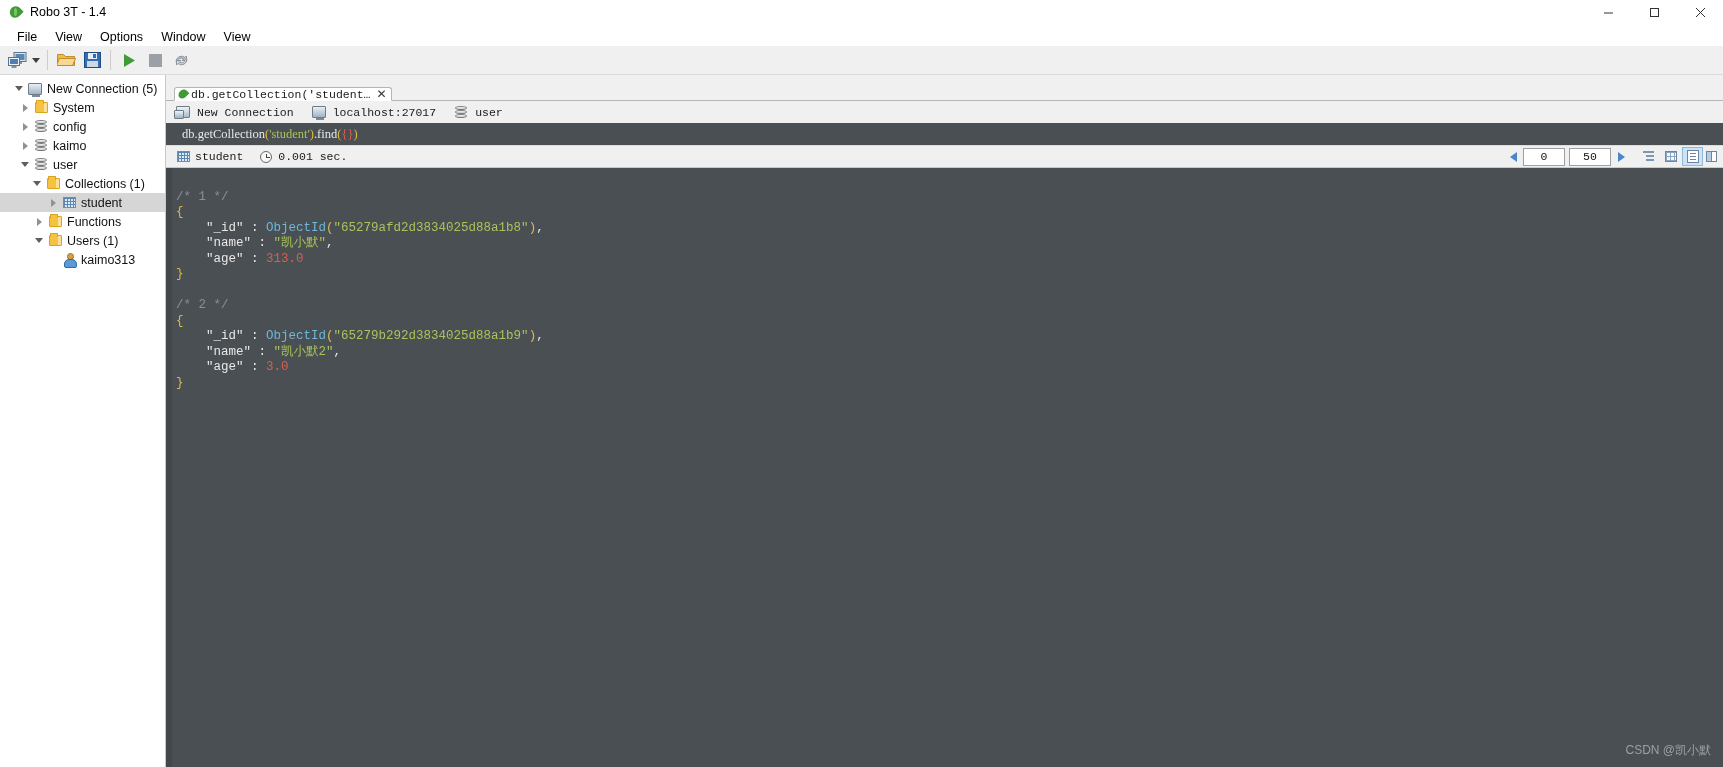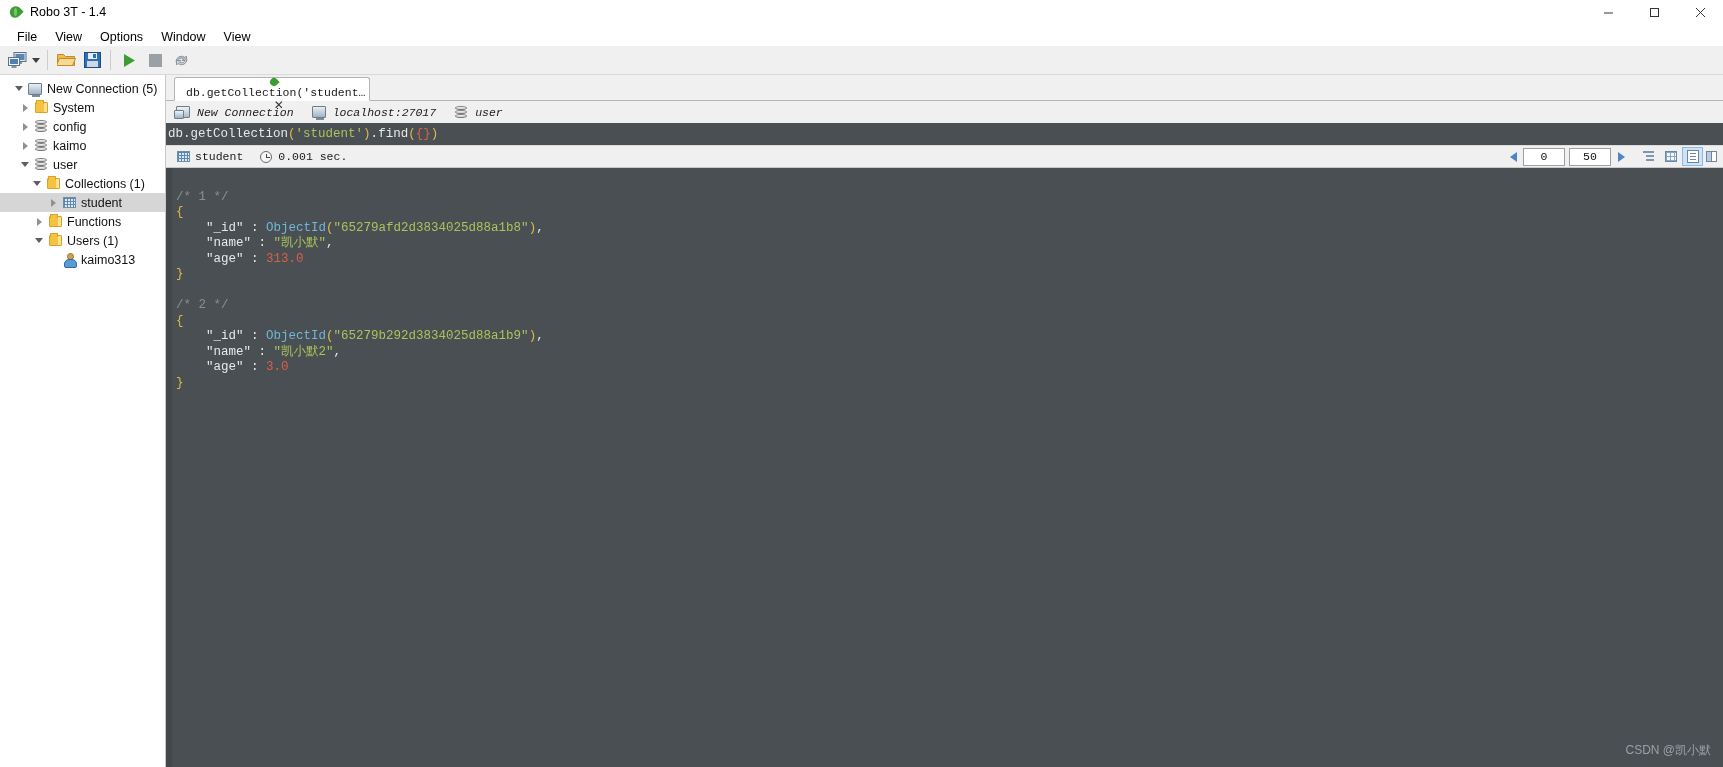--- a/index.html
+++ b/index.html
@@ -191,29 +191,29 @@
 
   
   .tabstrip {
     height: 26px; flex: 0 0 26px;
     display: flex; align-items: flex-end;
     background: #f0f0f0;
     padding-left: 8px;
     border-bottom: 1px solid #b5b5b5;
   }
   .tab {
-    height: 24px;
+    height: 14px;
     display: flex; align-items: center;
-    padding: 0 4px 0 11px;
+    padding: 0 4px 0 4px;
     background: #ffffff;
     border: 1px solid #b5b5b5; border-bottom: 1px solid #ffffff;
     border-radius: 3px 3px 0 0;
     font-family: "Liberation Mono", monospace;
     font-size: 11.5px; color: #1a1a1a;
-    position: relative; top: 1px; flex-direction: column;
+    position: relative; top: 1px;
   }
   .tab-leaf {
     width: 8px; height: 10px; margin-right: 4px;
     background: #3f9c35; border-radius: 50% 0 50% 50%;
     transform: rotate(45deg);
     flex: 0 0 8px;
   }
   .tab-close {
     margin-left: 6px; font-size: 12px; color: #333;
     font-family: "Liberation Sans", sans-serif;
@@ -222,41 +222,41 @@
 
   
   .conninfo {
     height: 22px; flex: 0 0 22px;
     display: flex; align-items: center;
     background: #f0f0f0;
     padding-left: 8px;
     font-family: "Liberation Mono", monospace;
     font-size: 11.5px; color: #1a1a1a;
   }
-  .conn-item { display: flex; align-items: center; margin-right: 16px; font-style: italic; }
+  .conn-item { display: flex; align-items: center; margin-right: 16px; }
   .conn-item .tree-icon { margin-right: 5px; }
   .ic-server {
     width: 14px; height: 12px; position: relative;
     border: 1px solid #6f7c86; border-radius: 1px;
     background: linear-gradient(#eef3f8, #a9bccd);
   }
   .ic-server::after {
     content: ""; position: absolute; left: -3px; bottom: -2px;
     width: 8px; height: 7px;
     border: 1px solid #6f7c86; border-radius: 1px;
     background: linear-gradient(#eef3f8, #9db2c4);
   }
 
   
   .editor-wrap {
     flex: 0 0 22px;
     background: #4a4f54;
     display: flex; align-items: center;
-    padding-left: 2px;
-    font-family: Liberation Mono, monospace;
+    padding-left: 16px;
+    font-family: Liberation Serif, serif;
     font-size: 12.5px;
     overflow: hidden;
     white-space: nowrap;
     text-align: right;
   }
   .c-white { color: #e8e8e8; }
   .c-green { color: #a8c45a; }
   .c-yellow { color: #e0b84a; }
   .c-red { color: #d9604a; }
 

